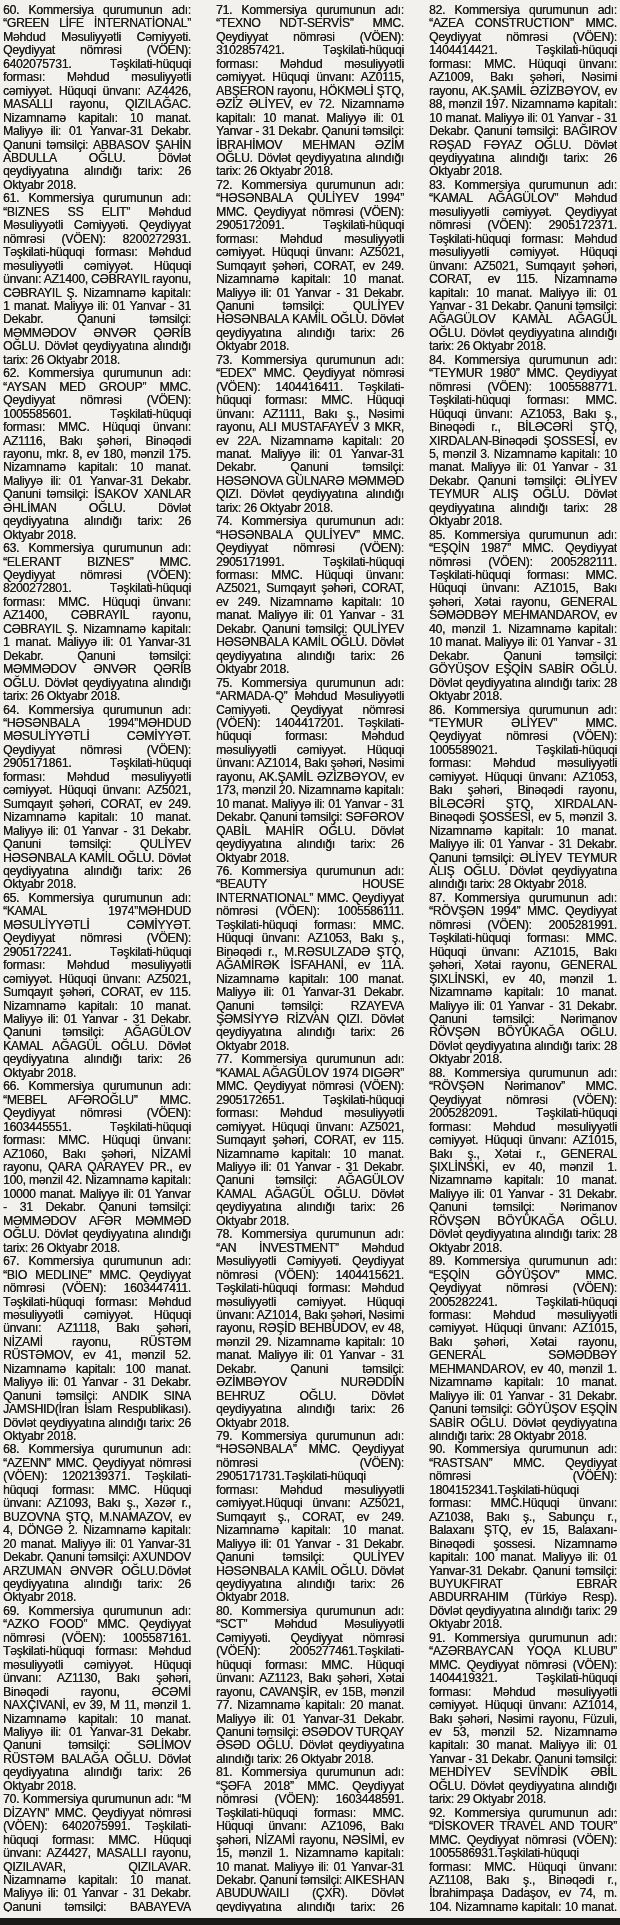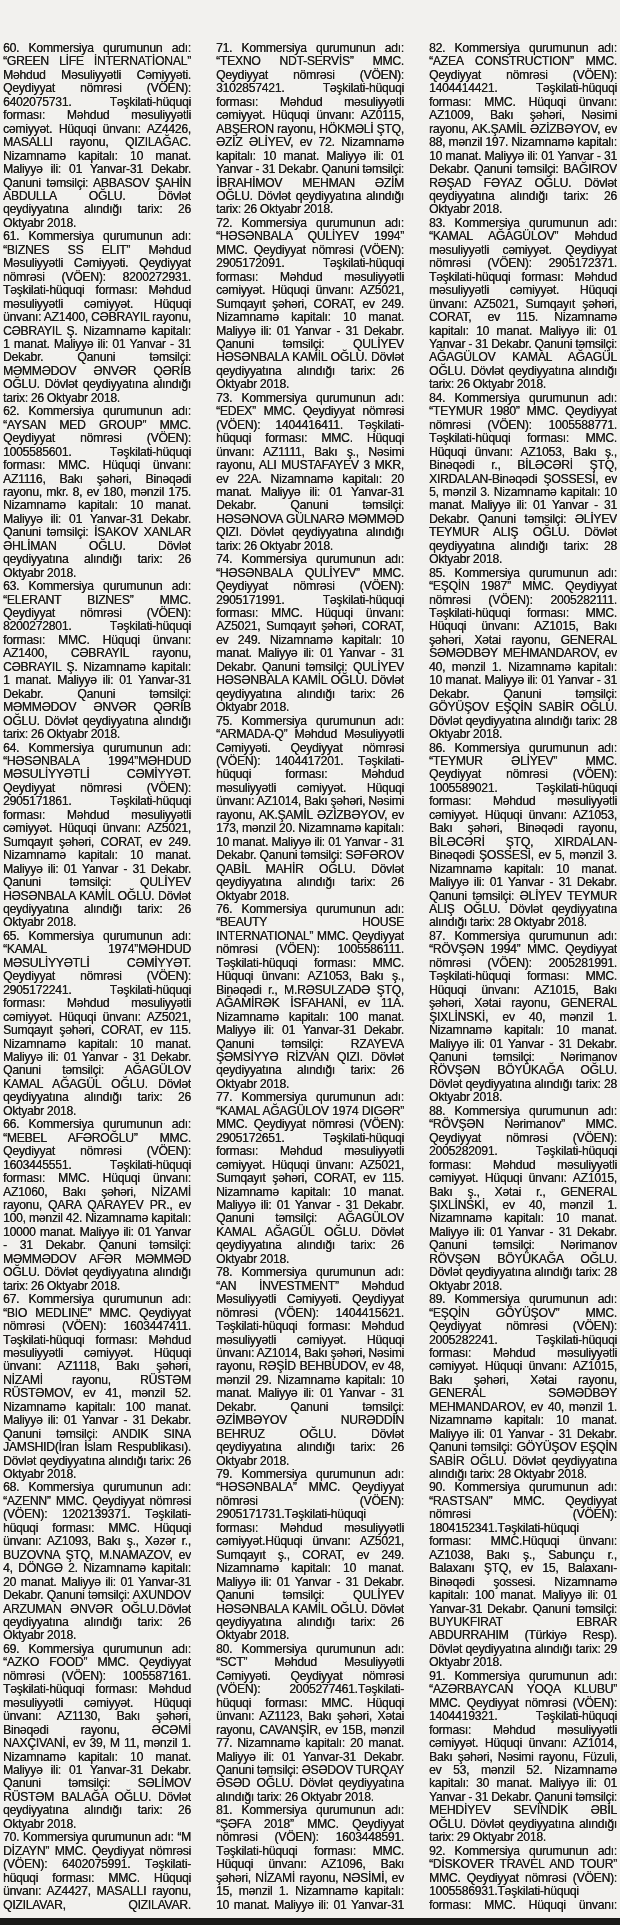--- a/index.html
+++ b/index.html
@@ -21,21 +21,20 @@
     font-family: "Liberation Sans", "DejaVu Sans", sans-serif;
   }
   .cols {
     position: absolute;
     top: 4px;
     left: 3px;
     right: 3px;
     bottom: 13px;
     display: flex;
     gap: 25px;
-    margin-top: 38px;
   }
   .col {
     flex: 1 1 0;
     min-width: 0;
     display: flex;
     flex-direction: column;
     justify-content: space-between;
     overflow: hidden;
   }
   p.entry {

